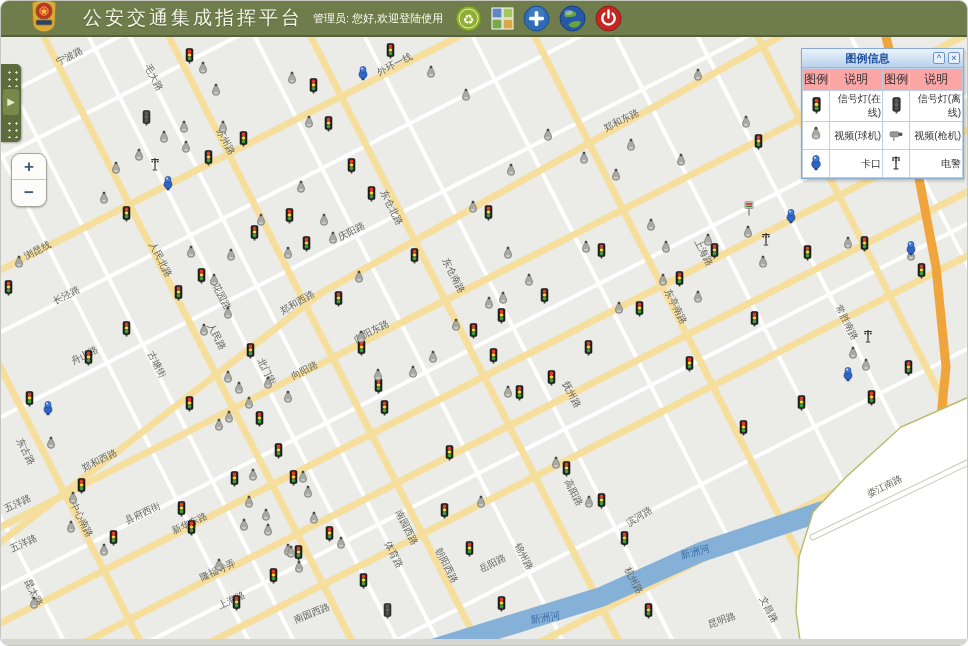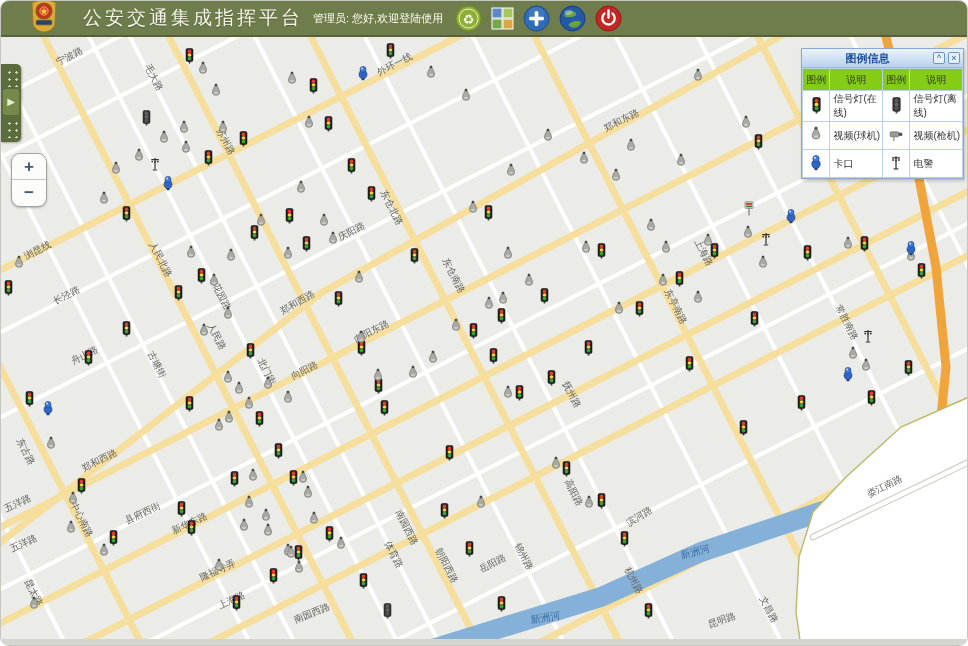--- a/index.html
+++ b/index.html
@@ -44,24 +44,24 @@
   
   #legend{position:absolute;left:800px;top:47px;width:161px;background:#fff;border:1px solid #87a9d2;
           z-index:25;box-shadow:1px 2px 3px rgba(0,0,0,.2);font-size:10px;}
   #legend-titlebar{height:18px;background:linear-gradient(#eaf3fc,#b9d2ec);display:flex;align-items:center;
                    border-bottom:1px solid #9cb8da;}
   #legend-title{flex:1;text-align:center;font-weight:bold;color:#1c4e9c;font-size:11px;}
   .lgbtn{width:12px;height:12px;margin-right:3px;border:1px solid #6f95c5;background:#e7f0fa;color:#2a5bab;
          font-size:9px;line-height:10px;text-align:center;border-radius:2px;padding:0;cursor:pointer;}
   #legend table{border-collapse:collapse;width:100%;}
   #legend th,#legend td{border:1px solid #bcd0e8;text-align:center;color:#333;font-weight:normal;}
-  #legend th{background:#84cc16;height:19px;font-size:10px;}
+  #legend th{background:#fca5a5;height:19px;font-size:12px;}
   #legend td{height:25px;font-size:10px;}
   #legend td.ic{width:26px;}
-  #legend td.lb{width:54px;text-align:left;padding-left:3px;}
+  #legend td.lb{width:54px;text-align:right;padding-left:3px;}
   
   #bottom-edge{position:absolute;left:0;bottom:0;width:100%;height:6px;background:#d6d6d0;z-index:40;}
 </style>
 </head>
 <body>
 
 <div id="app">
 
   <div id="header">
     <span id="logo">

